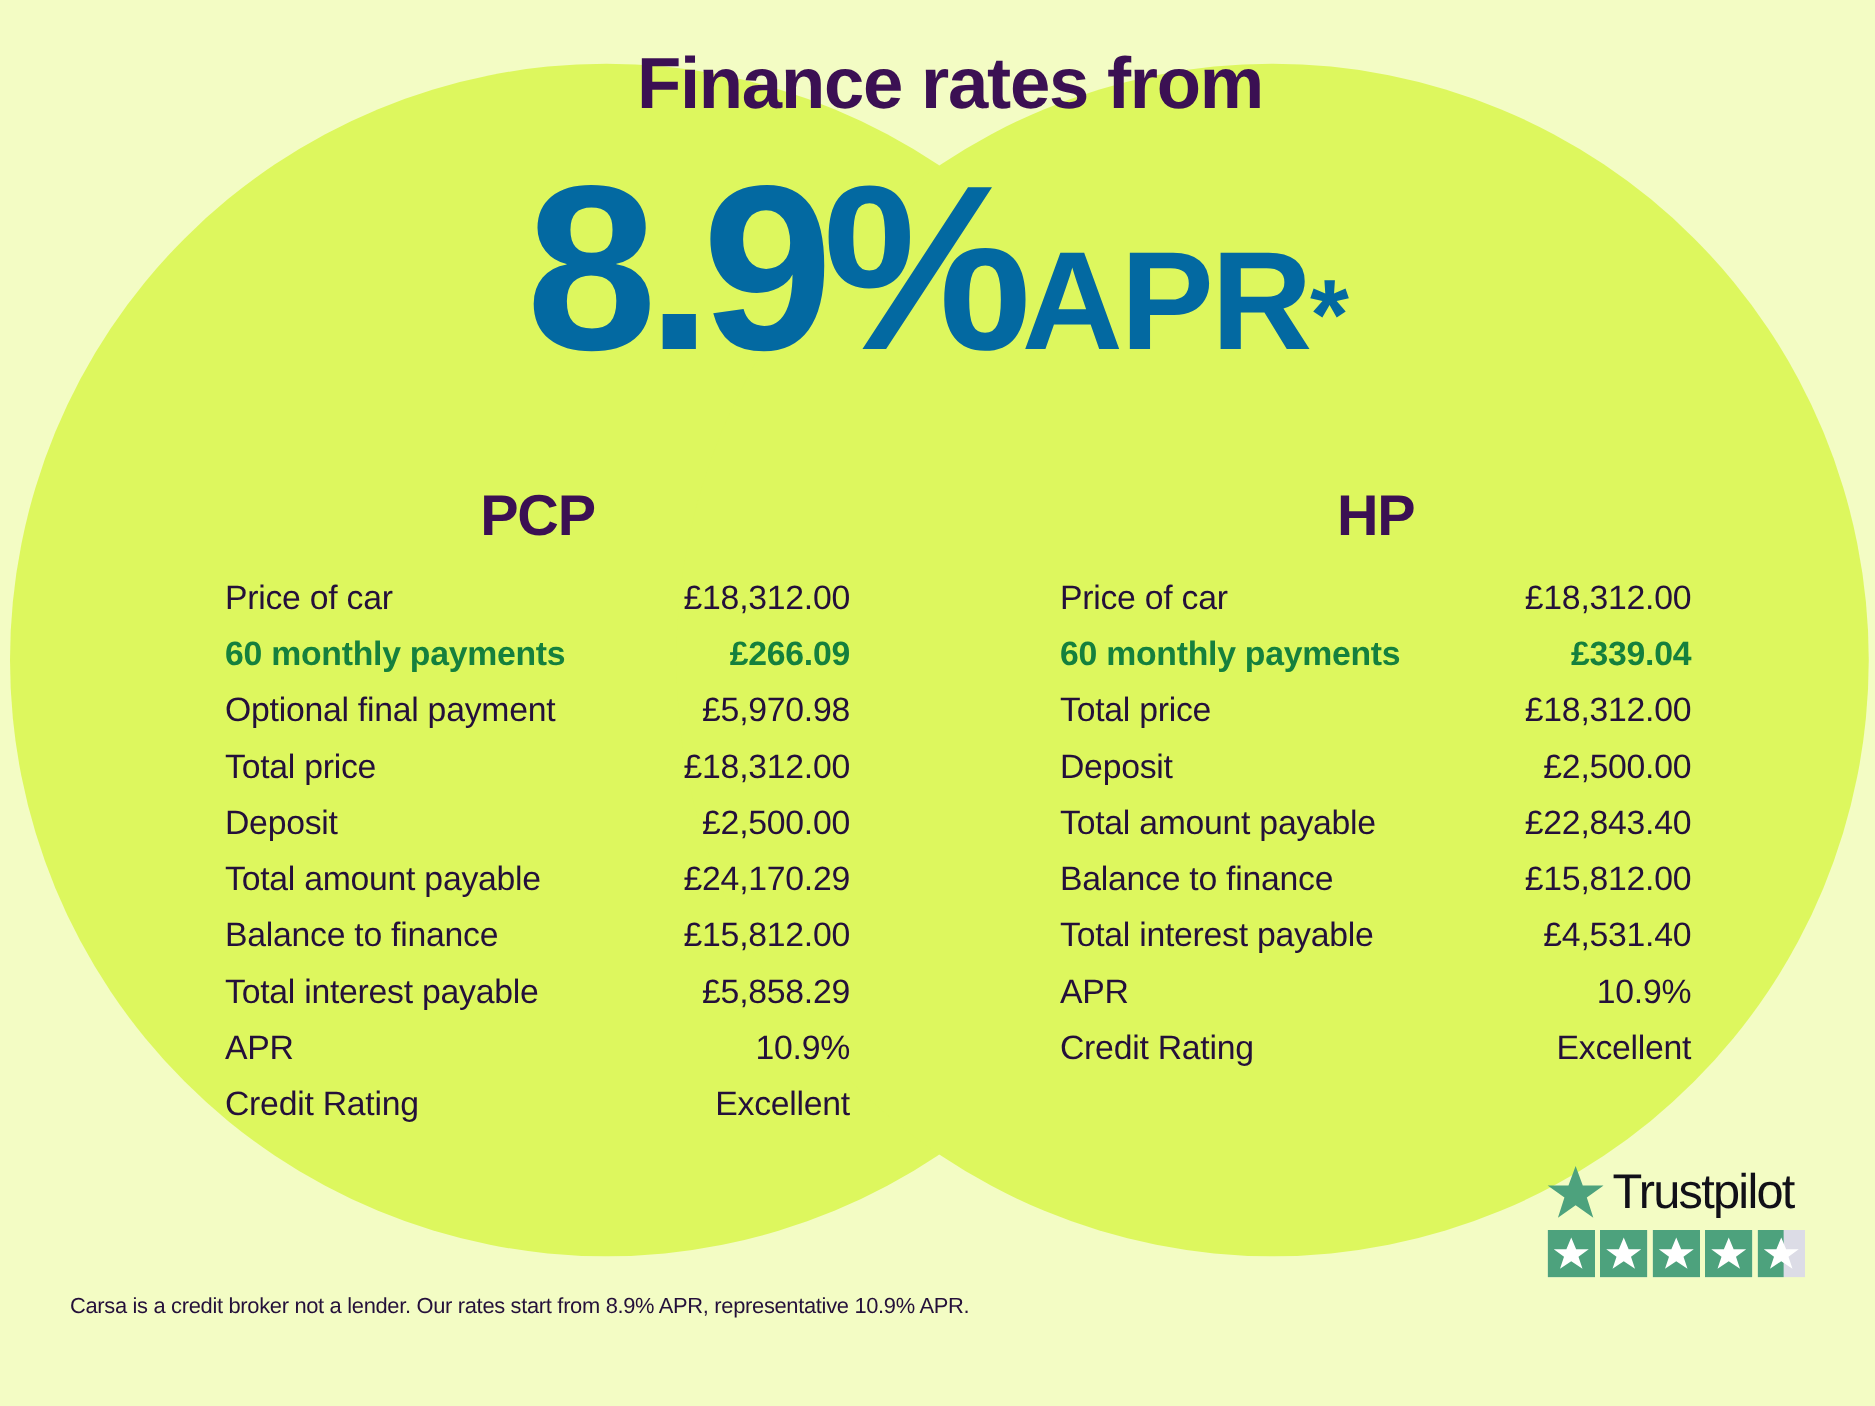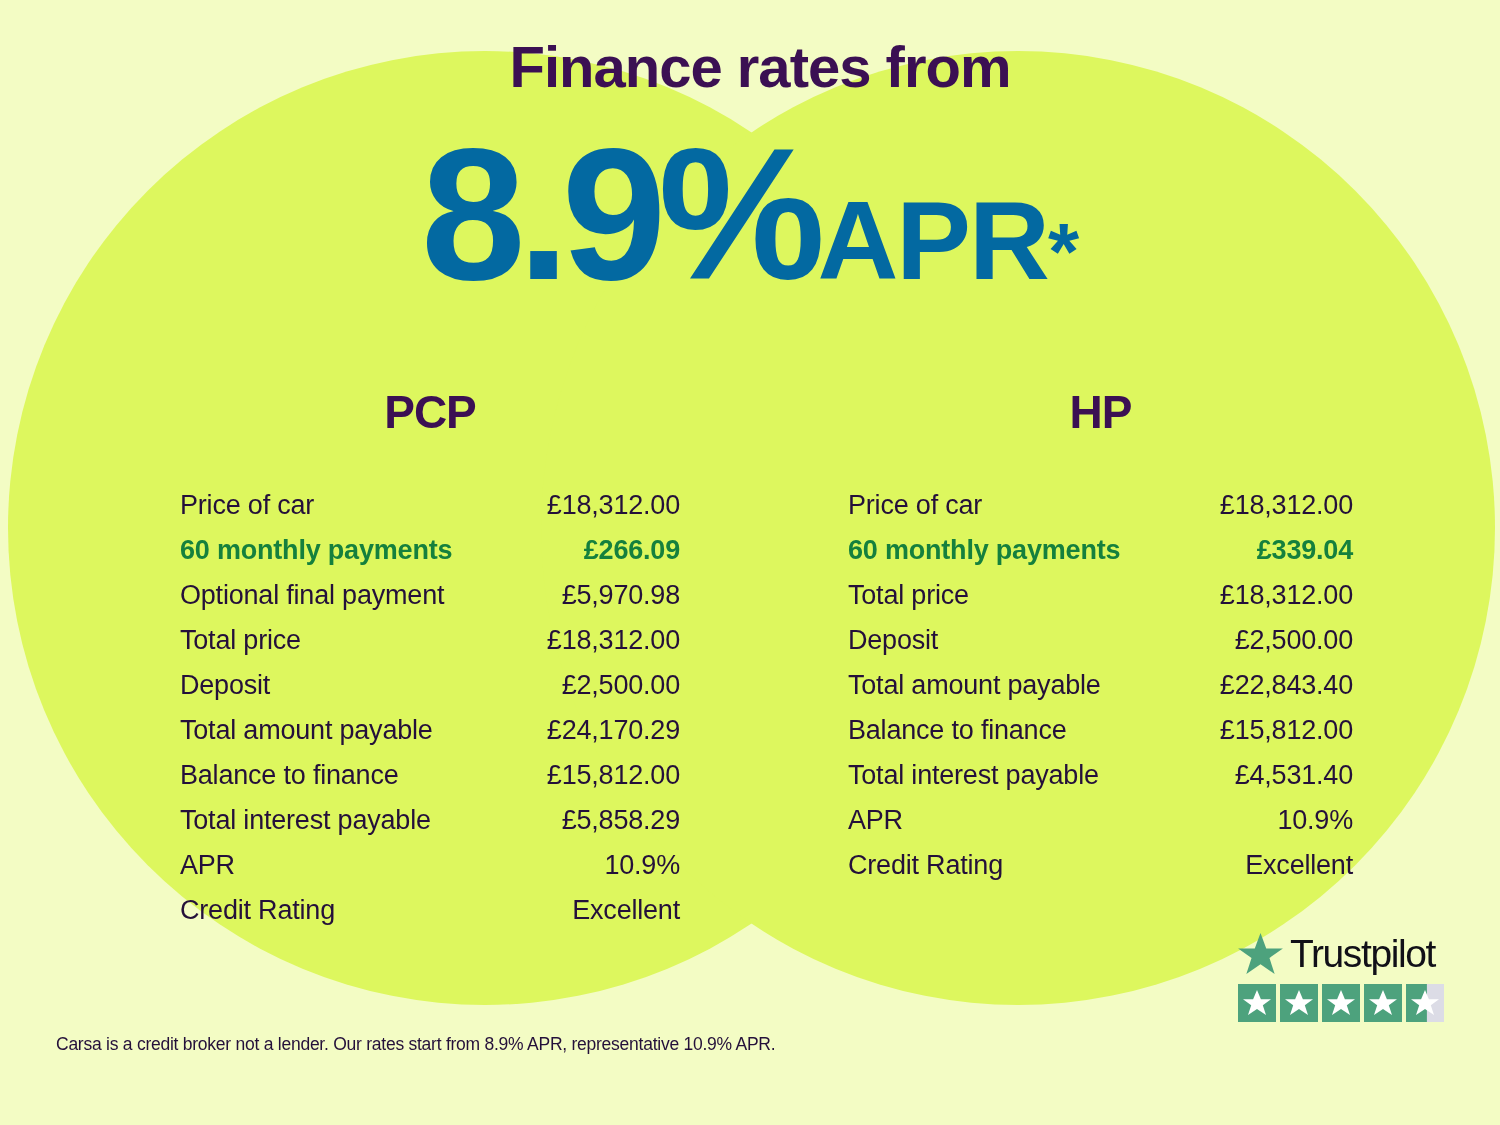--- a/index.html
+++ b/index.html
@@ -43,24 +43,24 @@
 
   
   .table-block { position:absolute; top:385px; }
   #pcp-block { left:180px;  width:500px; }
   #hp-block  { left:848px;  width:505px; }
 
   .table-title {
     text-align:center;
     font-size:46px; font-weight:bold; letter-spacing:-1px;
     color:#3b1053;
-    margin-bottom:37px;
+    margin-bottom:24px;
   }
   .fin-row {
-    display:flex; justify-content:space-between; align-items:flex-end;
+    display:flex; justify-content:space-between; align-items:flex-start;
     height:45px;
     color:#24103a;
     font-size:27px;
     letter-spacing:-0.2px;
   }
   .fin-row .lbl { text-align:left; white-space:nowrap; }
   .fin-row .val { text-align:right; white-space:nowrap; }
   .fin-row.bold { font-weight:bold; color:#15803d; }
 
   

